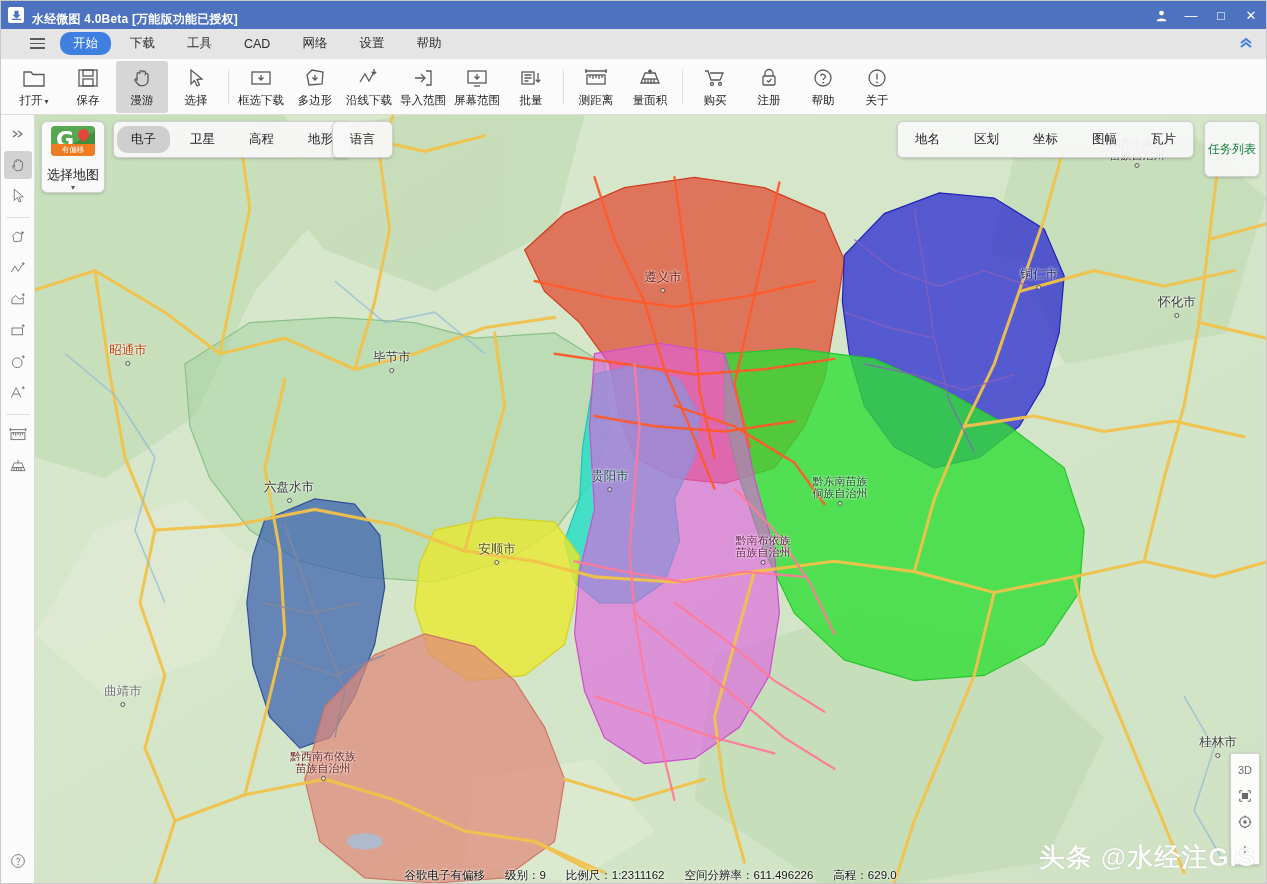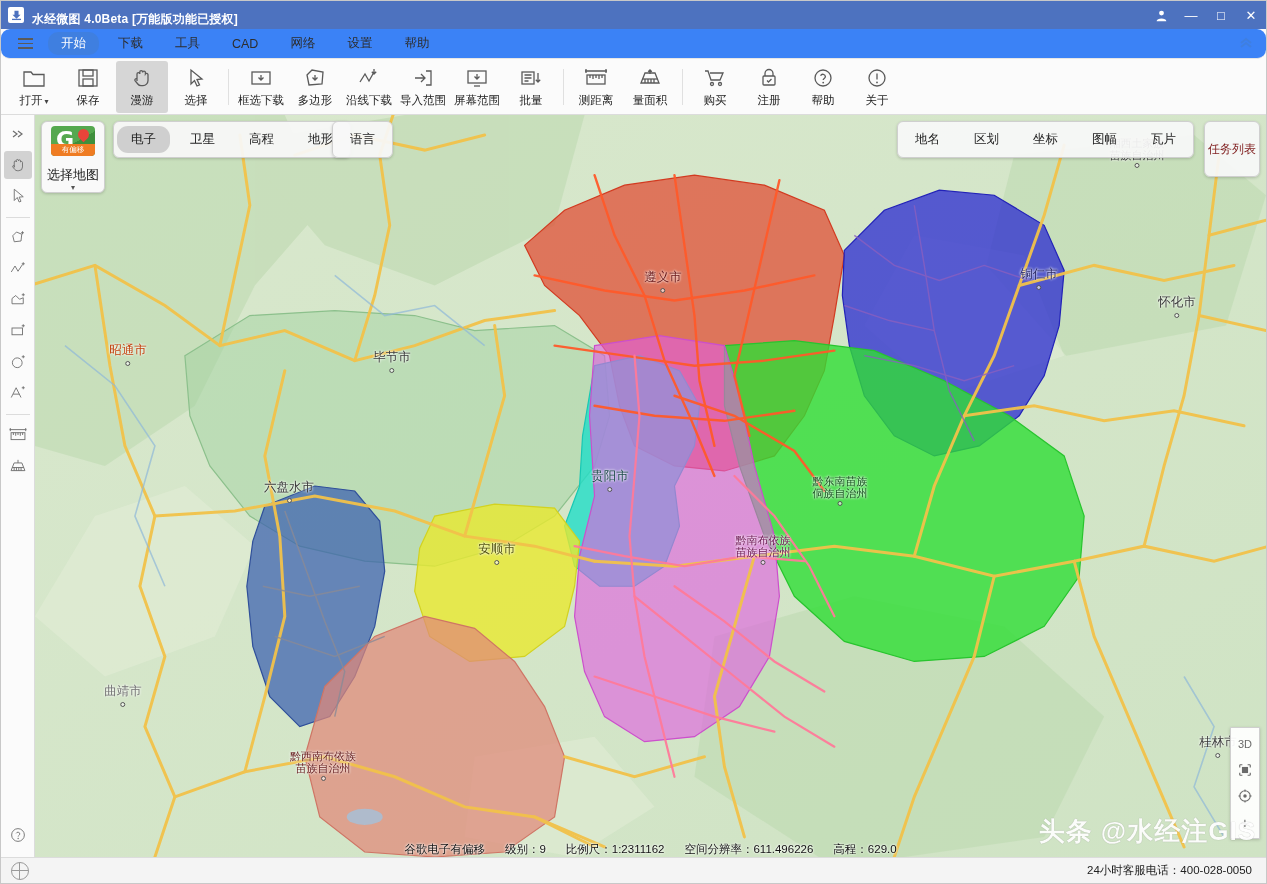--- a/index.html
+++ b/index.html
@@ -40,26 +40,25 @@
   .win-btns { margin-left: auto; display: flex; height: 28px; }
   .win-btn {
     width: 30px; height: 28px;
     display: flex; align-items: center; justify-content: center;
     color: #fff; font-size: 13px; line-height: 1;
   }
 
   
   .menubar {
     height: 30px; flex: 0 0 30px;
-    background: #3b82f6;
+    background: #e5e5e5;
     border-bottom: 1px solid #e6e6e6;
     display: flex; align-items: center;
-    padding-left: 12px;
+    padding-left: 24px;
     position: relative;
-    border-radius: 9px;
   }
   .hamburger {
     width: 24px; height: 22px; margin-right: 8px;
     display: flex; flex-direction: column; justify-content: center;
     align-items: center; gap: 3px;
   }
   .hamburger i { display: block; width: 15px; height: 1.5px; background: #5a5a5a; }
   .menu-item {
     font-size: 12.5px; color: #2d2d2d;
     padding: 3px 13px; margin: 0 3px;
@@ -172,21 +171,21 @@
   }
   .ms-label { font-size: 13px; color: #1a1a1a; margin-top: 10px; }
   .ms-caret { font-size: 8px; color: #555; line-height: 1; }
 
   .tasklist-btn {
     position: absolute; right: 6px; top: 6px;
     width: 56px; height: 56px;
     background: #f7f7f7ee; border: 1px solid #cfcfcf; border-radius: 6px;
     box-shadow: 0 1px 3px rgba(0,0,0,.18);
     display: flex; align-items: center; justify-content: center;
-    text-align: center; font-size: 12px; color: #7f1d1d; line-height: 1.2;
+    text-align: center; font-size: 12px; color: #15803d; line-height: 1.2;
   }
 
   .map-ctrls {
     position: absolute; right: 6px; bottom: 18px;
     width: 30px; background: #ffffffee;
     border: 1px solid #cfcfcf; border-radius: 0;
     box-shadow: 0 1px 3px rgba(0,0,0,.18);
     display: flex; flex-direction: column; align-items: center;
     padding: 3px 0;
   }
@@ -733,20 +732,14 @@
       <div class="statusbar">
         <span>谷歌电子有偏移</span>
         <span><b style="font-weight:normal">级别：</b><b style="font-weight:normal">9</b></span>
         <span><b style="font-weight:normal">比例尺：</b><b style="font-weight:normal">1:2311162</b></span>
         <span><b style="font-weight:normal">空间分辨率：</b><b style="font-weight:normal">611.496226</b></span>
         <span><b style="font-weight:normal">高程：</b><b style="font-weight:normal">629.0</b></span>
       </div>
     </div>
   </div>
 
-  <div class="bottombar">
-    <div class="bb-left">
-      <div class="bb-globe"></div>
-    </div>
-    <div class="bb-right">24小时客服电话：400-028-0050</div>
-  </div>
 
 </div>
 
 </body></html>

